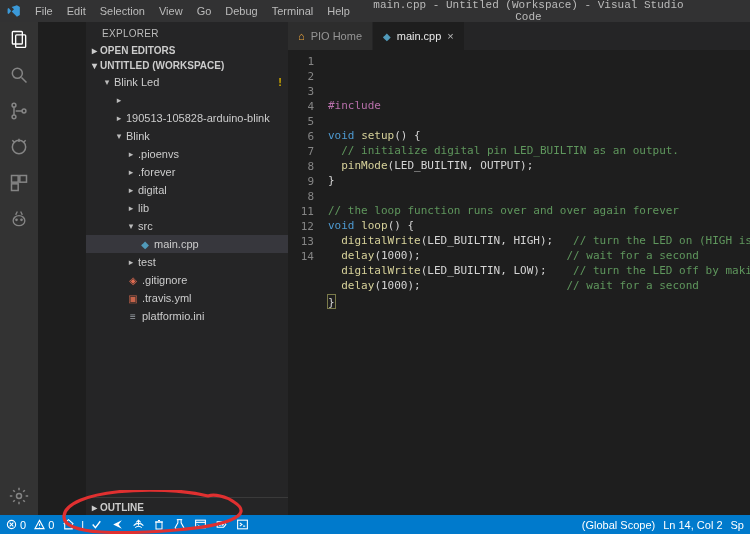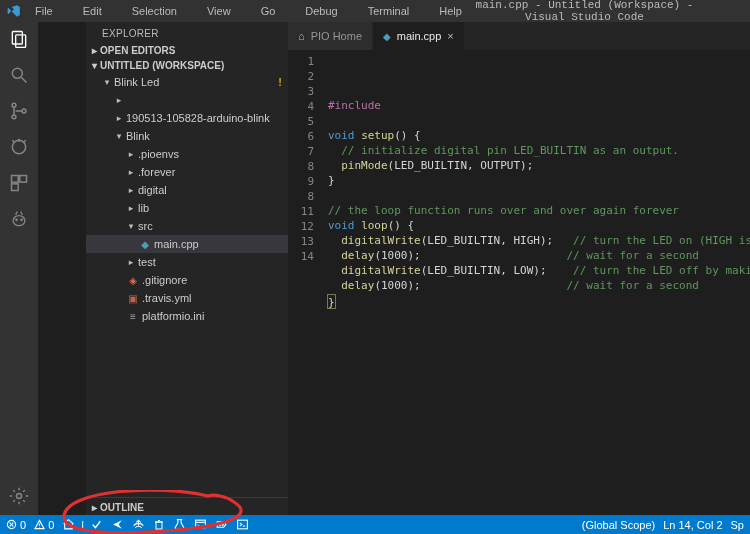--- a/index.html
+++ b/index.html
@@ -2,21 +2,21 @@
 <html><head>
 <meta charset="utf-8">
 <style>
   * { box-sizing: border-box; margin: 0; padding: 0; }
   html, body { width: 750px; height: 534px; overflow: hidden; font-family: "Segoe UI", Arial, sans-serif; font-size: 11px; background: #1e1e1e; color: #ccc; }
   svg { display: block; }
 
   
   .titlebar { height: 22px; background: #323233; display: flex; align-items: center; color: #bbb; font-size: 11px; }
   .titlebar .app-icon { width: 28px; display:flex; justify-content:center; align-items:center; }
-  .titlebar .menus { display: flex; gap: 16px; }
+  .titlebar .menus { display: flex; gap: 0; }
   .titlebar .menus span { padding: 3px 7px; cursor: default; }
   .titlebar .title { flex: 1; text-align: center; color: #bbb; font-family: Liberation Mono, monospace; }
 
   
   .body { display: flex; height: 493px; }
 
   
   .activity { width: 38px; background: #333; display: flex; flex-direction: column; align-items:center; padding-top:6px; gap:14px; }
   .activity .ico { width: 22px; height: 22px; display:flex; align-items:center; justify-content:center; color:#858585; }
   .activity .ico.active { color:#fff; }

